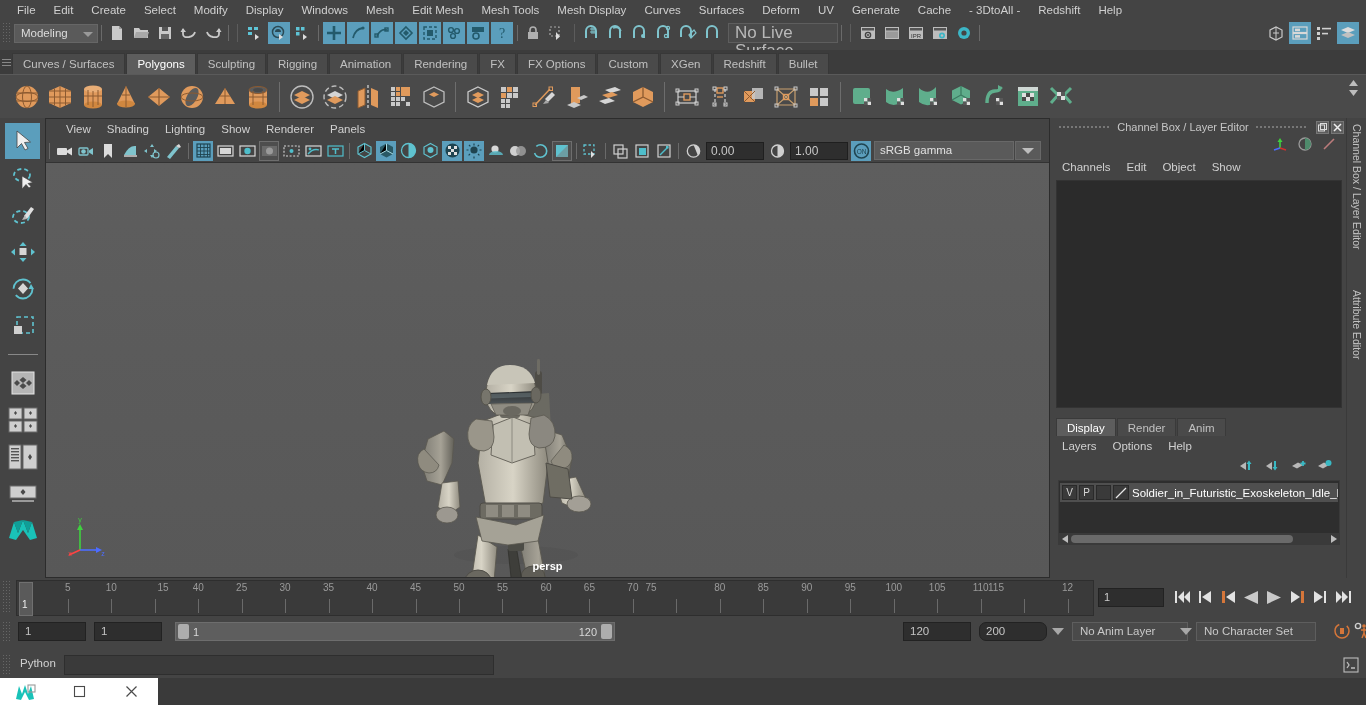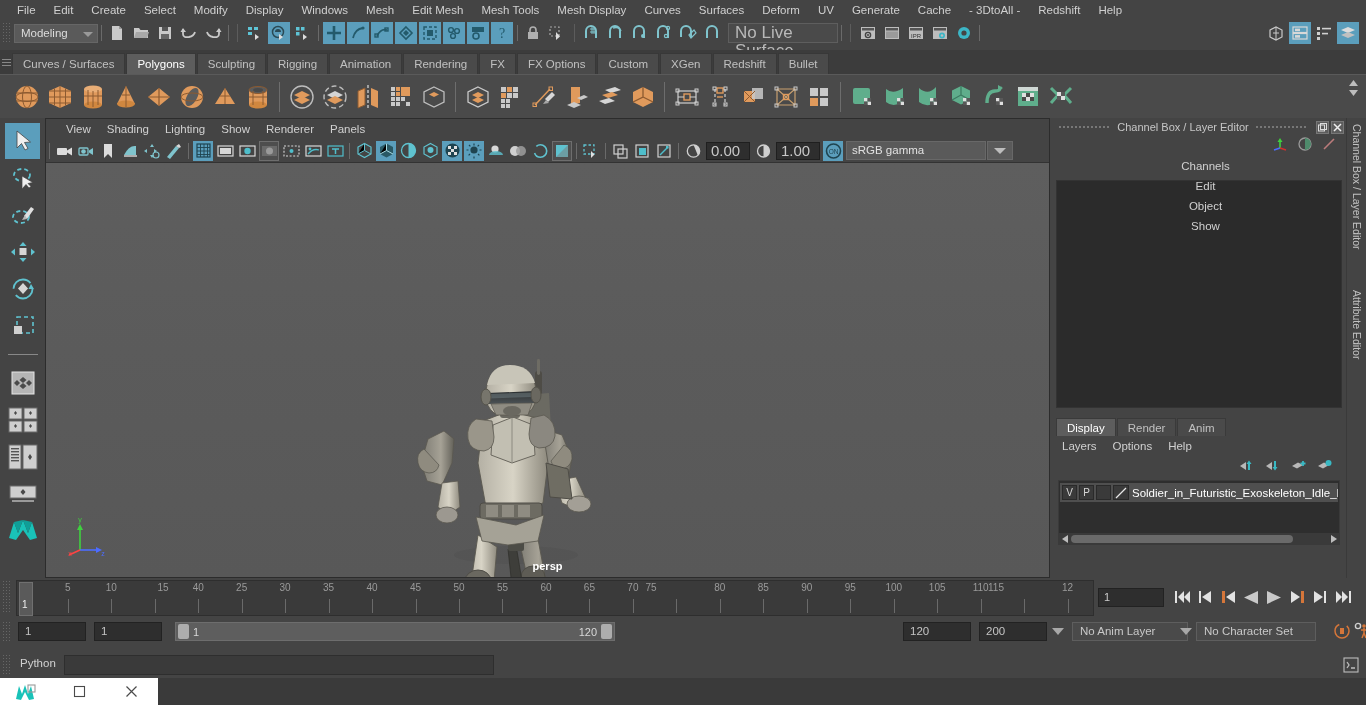--- a/index.html
+++ b/index.html
@@ -112,22 +112,22 @@
     height: 24px; background: #444444; display: flex; align-items: center;
     border-bottom: 1px solid #333;
   }
   .vp-tools .vbtn {
     width: 20px; height: 20px; flex: none; margin: 0 1px;
     display: flex; align-items: center; justify-content: center; position: relative;
   }
   .vp-tools .vbtn.on { background: #5b9ebc; }
   .vp-tools .vbtn.framed { background: #4e4e4e; border: 1px solid #6e6e6e; }
   .numfield {
-    width: 44px; height: 18px; background: #2e2e2e; border: 1px solid #1f1f1f;
-    color: #c8c8c8; font-size: 15px; line-height: 16px; text-align: left;
+    width: 58px; height: 18px; background: #2e2e2e; border: 1px solid #1f1f1f;
+    color: #c8c8c8; font-size: 12px; line-height: 16px; text-align: left;
     padding-left: 4px; margin: 0 2px; flex: none;
   }
   .gammabox {
     width: 140px; height: 19px; background: #5a5a5a; border: 1px solid #686868;
     color: #e0e0e0; font-size: 11.5px; line-height: 17px; padding-left: 5px;
     margin-left: 2px; flex: none;
   }
   .gammaarrow {
     width: 26px; height: 19px; background: #5a5a5a; border: 1px solid #686868;
     margin-left: 1px; flex: none; display:flex; align-items:center; justify-content:center;
@@ -157,21 +157,21 @@
     padding: 0 2px;
   }
   .rp-dots { flex: 1; height: 5px;
     background-image: radial-gradient(#777 0.8px, transparent 0.9px);
     background-size: 4px 4px; margin: 0 6px; }
   .rp-ctlbtn {
     width: 13px; height: 13px; background: #5d5d5d; border: 1px solid #777;
     margin-left: 2px; display:flex; align-items:center; justify-content:center; flex:none;
   }
   .rp-iconrow { height: 20px; display: flex; justify-content: flex-end; align-items: center; padding-right: 10px; gap: 10px; }
-  .cb-menu { height: 22px; display: flex; align-items: center; padding-left: 15px; flex-direction: column; }
+  .cb-menu { height: 22px; display: flex; align-items: center; padding-left: 4px; }
   .cb-menu .mi { font-size: 11.5px; color: #d0d0d0; padding: 0 8px; line-height: 20px; }
   .cb-body { height: 228px; margin: 2px 4px 0 6px; background: #2b2b2b; border: 1px solid #333; }
   .le-tabs { display: flex; align-items: flex-end; height: 20px; margin: 8px 0 0 6px; }
   .le-tab {
     height: 18px; line-height: 18px; padding: 0 10px; font-size: 11.5px;
     background: #4a4a4a; color: #c0c0c0; border: 1px solid #3a3a3a; border-bottom: none;
     margin-right: 1px;
   }
   .le-tab.active { background: #5d5d5d; color: #fff; }
   .le-menu { height: 20px; display: flex; align-items: center; padding-left: 4px; }
@@ -1562,21 +1562,21 @@
     <div style="display:flex; align-items:center; gap:4px;">
       <div class="rs-handle"></div>
       <span class="rs-txt">1</span>
     </div>
     <div style="display:flex; align-items:center; gap:4px;">
       <span class="rs-txt">120</span>
       <div class="rs-handle"></div>
     </div>
   </div>
   <div class="rr-field" style="left:903px; width:68px;">120</div>
-  <div class="rr-field" style="left:979px; width:68px;">200</div>
+  <div class="rr-field" style="left:979px; width:68px;border-radius:7px;">200</div>
   <div class="combo-arrow" style="left:1052px"></div>
   <div class="combo" style="left:1072px; width:116px;">No Anim Layer</div>
   <div class="combo-arrow" style="left:1180px"></div>
   <div class="combo" style="left:1196px; width:120px;">No Character Set</div>
   <div style="position:absolute; left:1332px; top:621px; width:20px; height:20px; display:flex; align-items:center; justify-content:center;">
     <svg width="18" height="18" viewBox="0 0 18 18">
         <circle cx="9" cy="9" r="7" fill="none" stroke="#d5763a" stroke-width="1.5" stroke-dasharray="30 8"></circle>
         <rect x="7" y="6" width="4" height="6" fill="#d5763a"></rect>
       </svg>
   </div>

